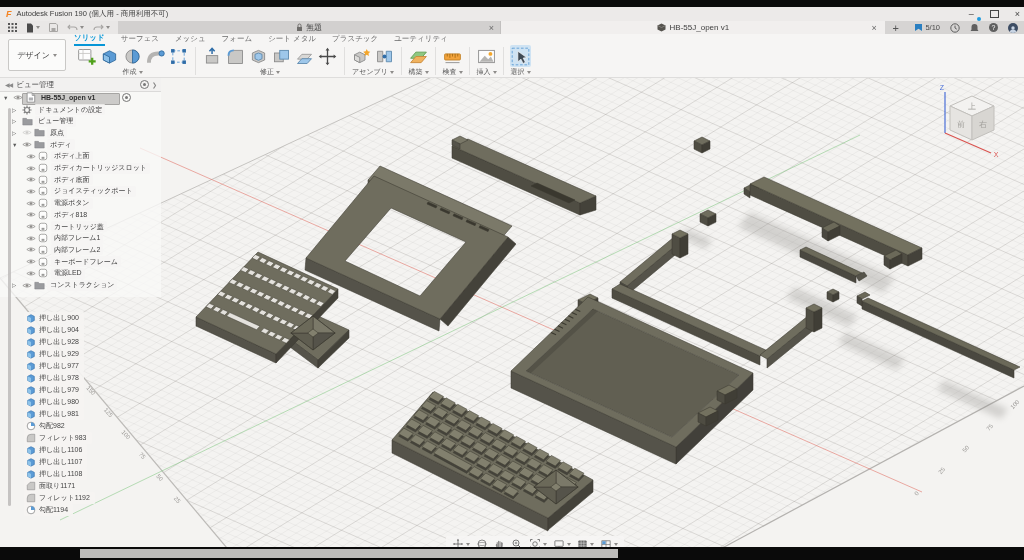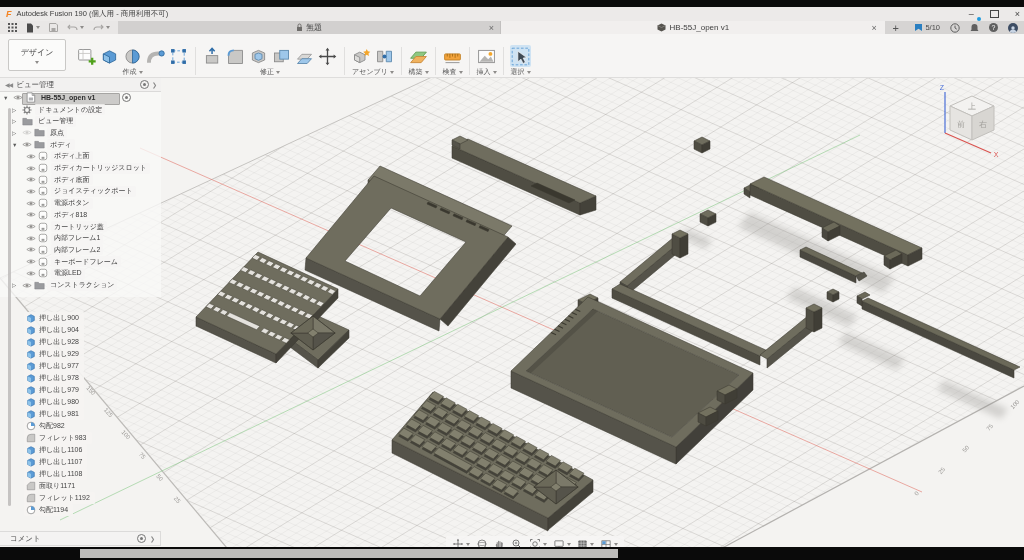--- a/index.html
+++ b/index.html
@@ -28,21 +28,21 @@
   #strip-right{display:flex;align-items:center;gap:10px;padding:0 6px;margin-left:2px;}
   #credit-badge{display:flex;align-items:center;gap:2px;font-size:7.5px;color:#4a4a4a;}
   #bell-wrap{position:relative;}
   #bell-dot{position:absolute;right:-2px;top:-2px;width:4px;height:4px;border-radius:50%;background:#1f9bde;}
   #help-circle{width:9px;height:9px;border-radius:50%;background:#5f5f5f;color:#fff;font-size:7px;
     display:flex;align-items:center;justify-content:center;}
   #avatar{width:10px;height:10px;border-radius:50%;background:#3c4c63;overflow:hidden;display:flex;justify-content:center;align-items:flex-end;}
   
   #ribbon{left:0;top:34px;width:1024px;height:43px;background:#f6f5f4;border-bottom:1px solid #dedddc;z-index:40;}
   #design-menu{position:absolute;left:8px;top:5px;width:56px;height:30px;border:1px solid #c9c8c6;background:#fbfbfa;
-    border-radius:2px;font-size:8px;color:#3c3c3c;display:flex;align-items:center;justify-content:center;gap:3px;flex-direction:column;}
+    border-radius:2px;font-size:8px;color:#3c3c3c;display:flex;align-items:center;justify-content:center;gap:3px;}
   #ribbon-tabs{position:absolute;left:74px;top:0px;height:11px;display:flex;gap:16px;align-items:center;}
   .rtab{font-size:7.5px;color:#6b6b6b;white-space:nowrap;padding-bottom:1px;}
   .rtab.active{color:#0696d7;font-weight:bold;border-bottom:2px solid #0696d7;}
   #ribbon-groups{position:absolute;left:72px;top:11px;height:32px;display:flex;align-items:stretch;}
   .rgroup{display:flex;flex-direction:column;align-items:center;justify-content:flex-start;padding:0 4px;}
   .rgroup .icons{display:flex;align-items:center;gap:2px;height:24px;}
   .rgroup .icons svg{width:21px;height:21px;}
   .rgroup .glabel{font-size:7px;color:#555;display:flex;align-items:center;gap:2px;margin-top:0px;}
   .gsep{width:1px;background:#e0dfde;margin:2px 2px;}
   .sel-bg{background:#cfe3f3;border-radius:2px;}
@@ -769,20 +769,29 @@
           </svg>
       </span>
     </div>
   </div>
 
   <div id="ribbon" class="abs">
     <div id="design-menu">
       <span>デザイン</span>
         <span class="caret"></span>
     </div>
+    <div id="ribbon-tabs">
+        <span class="rtab active">ソリッド</span>
+        <span class="rtab">サーフェス</span>
+        <span class="rtab">メッシュ</span>
+        <span class="rtab">フォーム</span>
+        <span class="rtab">シート メタル</span>
+        <span class="rtab">プラスチック</span>
+        <span class="rtab">ユーティリティ</span>
+      </div>
     <div id="ribbon-groups">
 
       <div class="rgroup">
         <div class="icons">
           <svg viewBox="0 0 24 24">
               <rect x="3" y="4" width="14" height="12" rx="1" fill="#fdfdfd" stroke="#8a8a8a"></rect>
               <path d="M3 8.5 H17 M8 4 V16" stroke="#c8c7c5" fill="none"></path>
               <path d="M18.5 13.5 V21.5 M14.5 17.5 H22.5" stroke="#4fa11a" stroke-width="2.6" fill="none"></path>
             </svg>
           <svg viewBox="0 0 24 24">
@@ -1378,29 +1387,20 @@
               <circle cx="6" cy="6" r="4.6" fill="#fff" stroke="#8f8f8f"></circle>
               <path d="M6 6 V1.4 A4.6 4.6 0 0 1 10.6 6Z" fill="#5b9bd5"></path>
             </svg>
           </span>
           <span>勾配1194</span>
         </span>
       </div>
     </div>
   <div id="browser-scrollbar" class="abs"></div>
 
-  <div id="comment-bar" class="abs">
-    <span class="cl">コメント</span>
-    <span class="cright">
-        <span class="radio-ic">
-          <i></i>
-        </span>
-        <span class="chev">❯</span>
-      </span>
-  </div>
 
   <div id="navbar" class="abs">
     <span class="nicon">
       <svg width="12" height="12" viewBox="0 0 24 24">
           <path d="M12 4 V20 M4 12 H20" stroke="#5a5a5a" stroke-width="1.6" fill="none"></path>
           <g fill="#5a5a5a">
             <path d="M12 1.5 L9.8 5 H14.2Z"></path>
             <path d="M12 22.5 L9.8 19 H14.2Z"></path>
             <path d="M1.5 12 L5 9.8 V14.2Z"></path>
             <path d="M22.5 12 L19 9.8 V14.2Z"></path>

